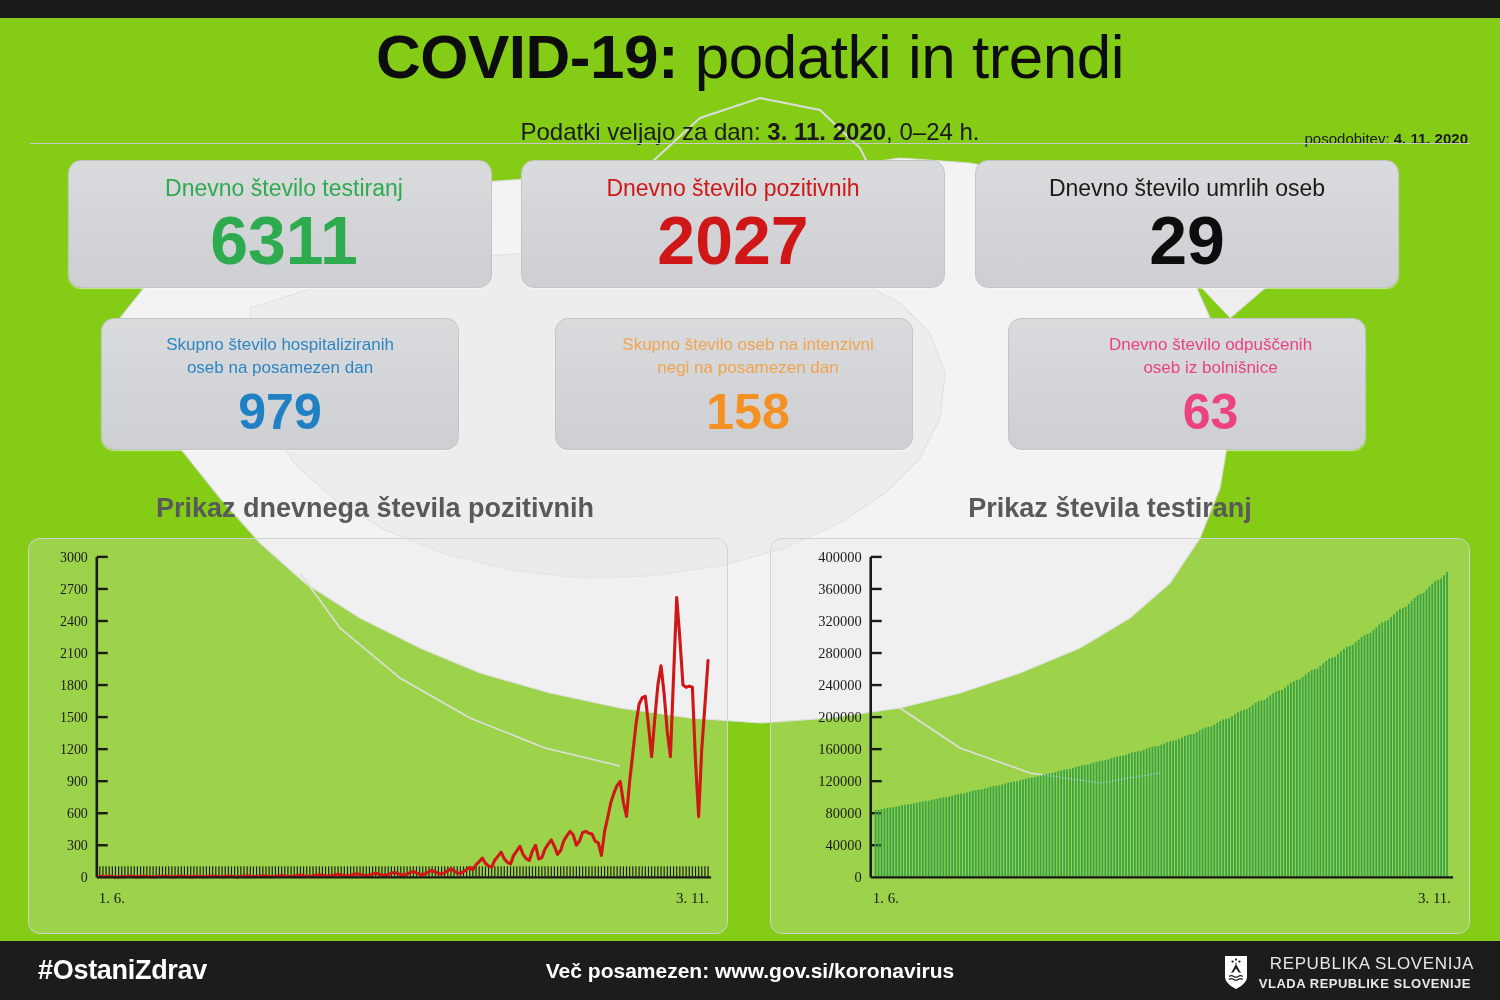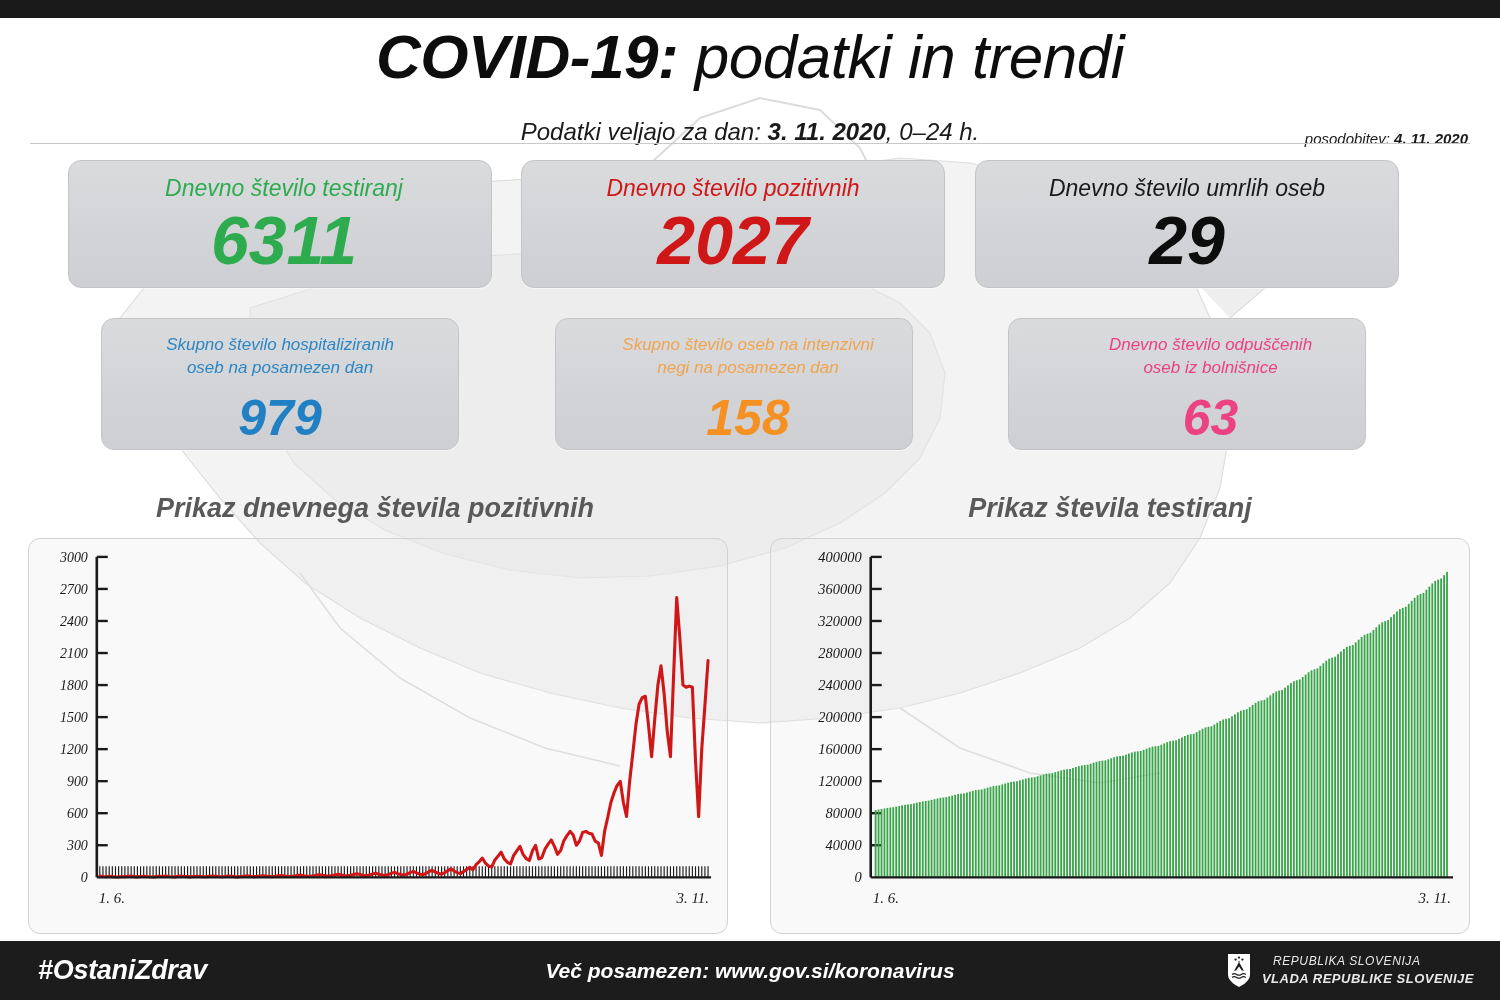--- a/index.html
+++ b/index.html
@@ -4,23 +4,22 @@
 <style>
   html,body{margin:0;padding:0;}
   body{
     width:1500px;height:1000px;overflow:hidden;
     background:#e8e8e8;
     font-family:"Liberation Sans", sans-serif;
     position:relative;
   }
   #infographic{
     position:absolute;inset:0;
-    background:#ffffff;
+    background:#84cc16;
     overflow:hidden;
-    font-style:italic;
   }
   
   .map-watermark{
     position:absolute;left:0;top:18px;width:1500px;height:912px;
     opacity:1;pointer-events:none;
   }
   .topbar{
     position:absolute;left:0;top:0;width:1500px;height:18px;
     background:#1a1a1a;
   }
@@ -77,21 +76,21 @@
   
   .card.r1{ top:160px; width:424px; height:128px; }
   .card.r1 .card-label{ margin-top:13px; }
   .card.r1 .card-value{ font-size:68px; margin-top:4px; }
   #card-tests{ left:68px;padding-left:8px; }
   #card-positive{ left:521px; }
   #card-deaths{ left:975px; }
   
   .card.r2{ top:318px; width:358px; height:132px; }
   .card.r2 .card-label-sm{ margin-top:14px; }
-  .card.r2 .card-value{ font-size:50px; margin-top:14px; }
+  .card.r2 .card-value{ font-size:50px; margin-top:8px; }
   #card-hospital{ left:101px; }
   #card-icu{ left:555px;padding-left:28px; }
   #card-released{ left:1008px;padding-left:47px; }
 
   
   .chart-title{
     position:absolute;
     font-size:27px;font-weight:bold;color:#595959;
     text-align:center;
   }
@@ -138,21 +137,21 @@
   .more-info{
     position:absolute;left:0;top:18px;width:1500px;
     text-align:center;
     font-size:21px;font-weight:bold;color:#ffffff;
   }
   .gov-logo{
     position:absolute;right:26px;top:12px;
     display:flex;align-items:center;gap:10px;
   }
   .gov-text{ color:#e8e8e8; line-height:1.32; }
-  .gov-line1{ font-size:12px; letter-spacing:0.6px;margin-left:11px; }
+  .gov-line1{ font-size:17px; letter-spacing:0.6px;margin-left:11px; }
   .gov-line2{ font-size:13px; font-weight:bold; letter-spacing:0.5px; }
 </style>
 </head>
 <body>
 
 <div id="infographic">
 
   <svg class="map-watermark" viewBox="0 0 1500 912" preserveAspectRatio="none">
     <g fill="#f3f3f3" stroke="#dddddd" stroke-width="1.2">
       <path d="M120 300 L160 250 L210 225 L270 215 L330 195 L400 175 L470 165 L540 160 L610 155 L690 150

